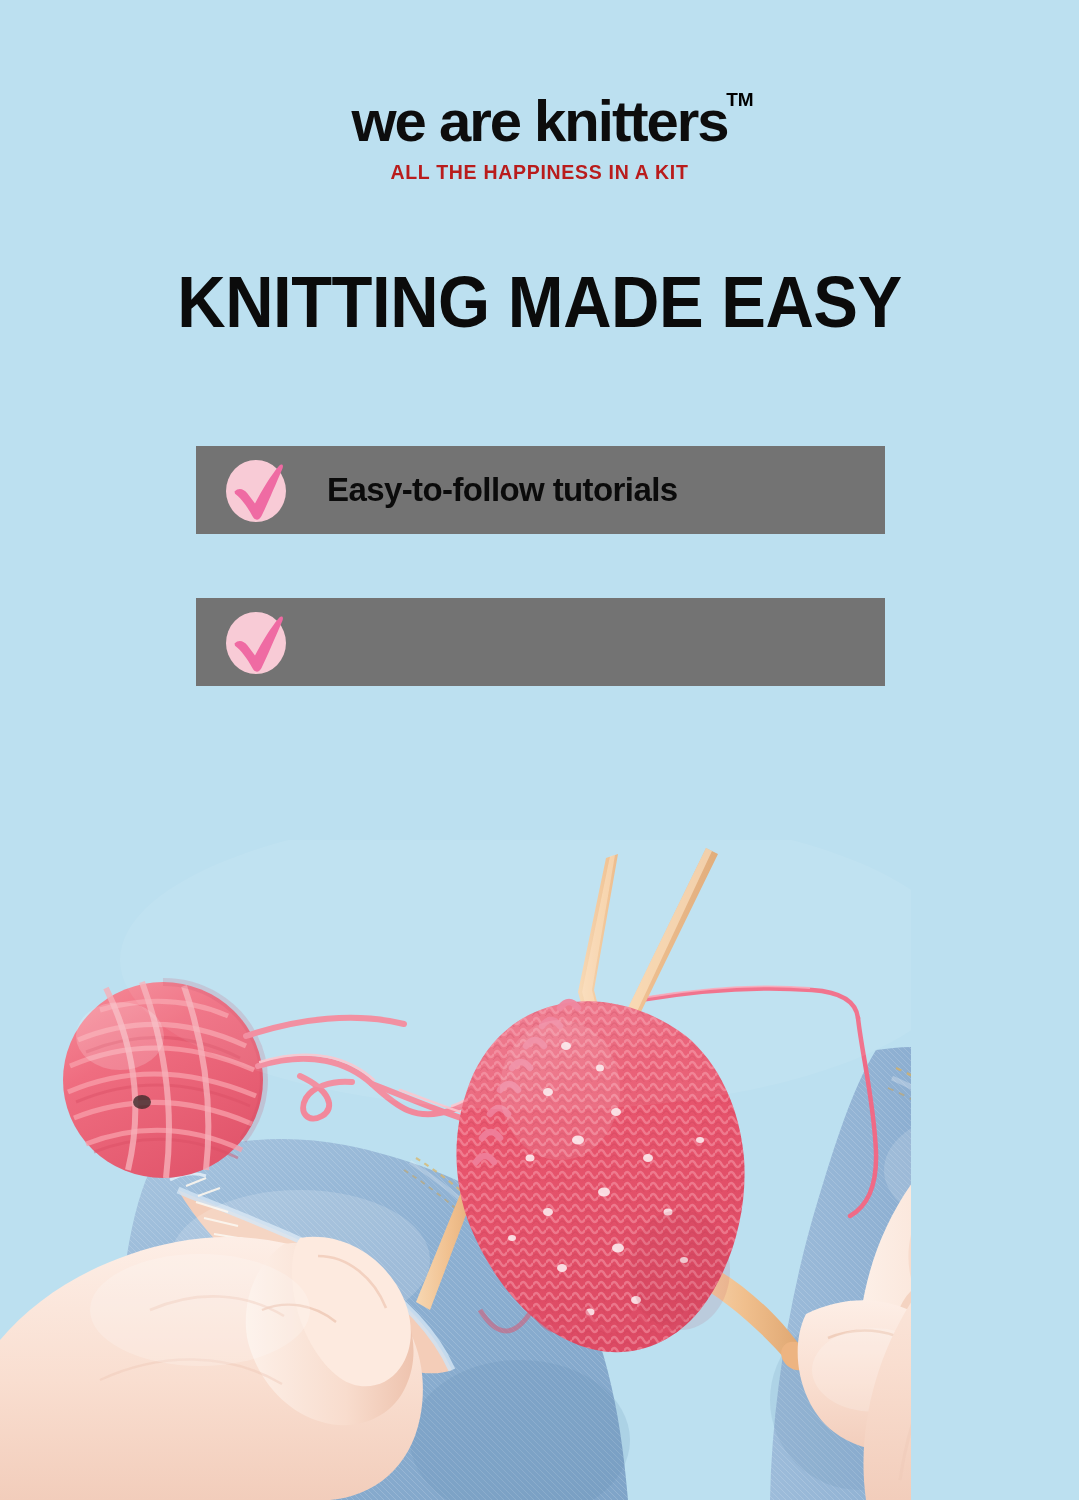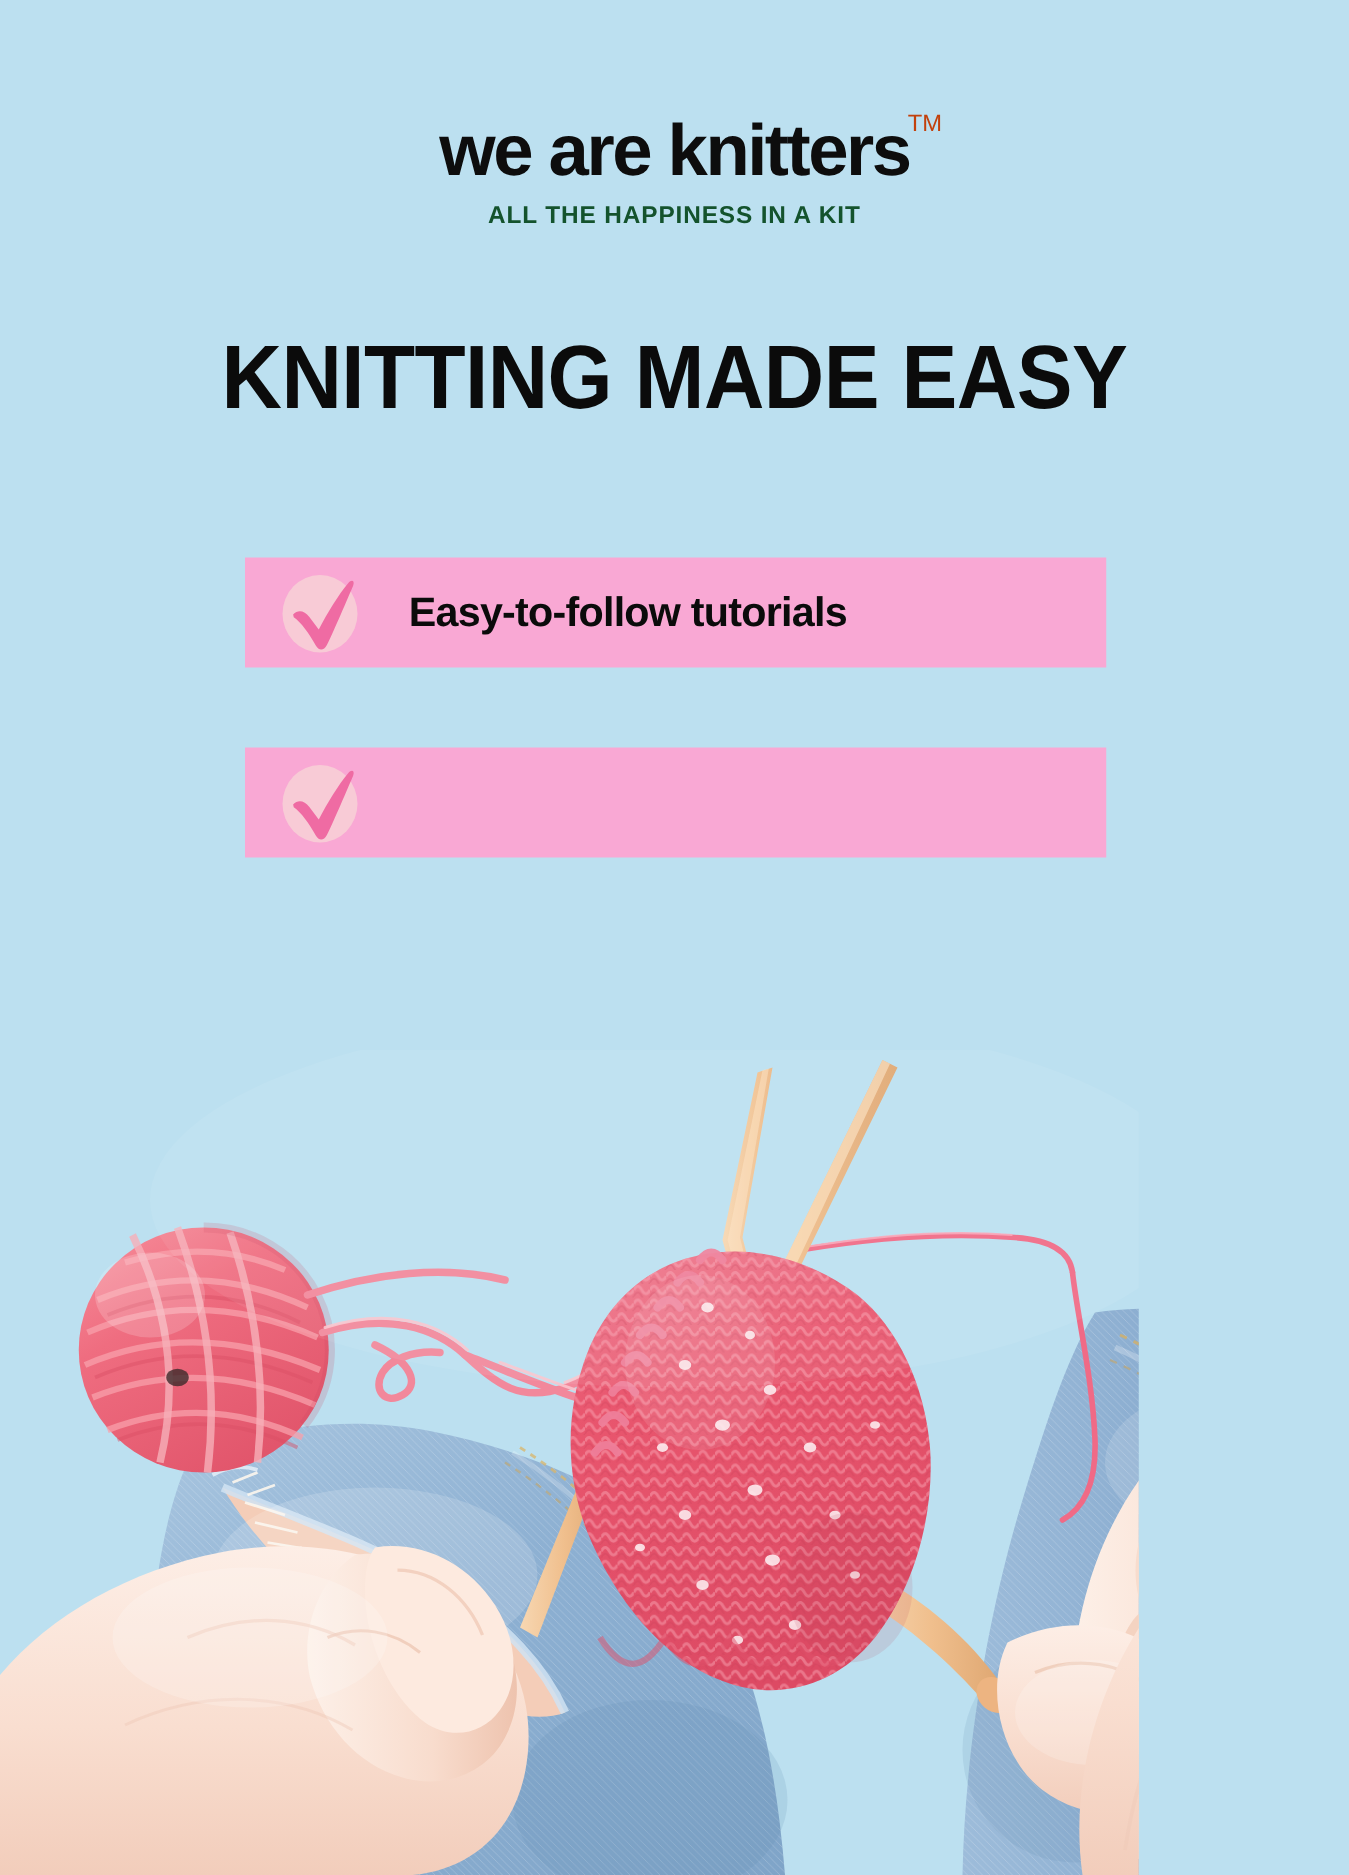--- a/index.html
+++ b/index.html
@@ -38,31 +38,31 @@
     line-height: 1.0;
     letter-spacing: -2.0px;
     color: #0d0d0d;
     white-space: nowrap;
   }
   .logo-tm {
     position: absolute;
     top: -2px;
     right: -26px;
     font-size: 19px;
-    font-weight: normal;
+    font-weight: bold;
     letter-spacing: 0;
-    color: #c2410c;
+    color: #000000;
   }
   .logo-tagline {
     margin-top: 11px;
     font-family: "Liberation Sans", sans-serif;
     font-weight: bold;
     font-size: 19.5px;
     letter-spacing: 0.7px;
-    color: #14532d;
+    color: #b91c1c;
     white-space: nowrap;
   }
 
   
   .headline {
     position: absolute;
     top: 266px;
     left: 0;
     width: 1079px;
     text-align: center;
@@ -81,21 +81,21 @@
   .features {
     position: absolute;
     top: 446px;
     left: 196px;
     width: 689px;
   }
   .feature-card {
     position: relative;
     width: 689px;
     height: 88px;
-    background: #f9a8d4;
+    background: #737373;
     margin-bottom: 64px;
     display: flex;
     align-items: center;
   }
   .check-wrap {
     position: relative;
     flex: 0 0 auto;
     width: 78px;
     height: 88px;
     margin-left: 22px;

